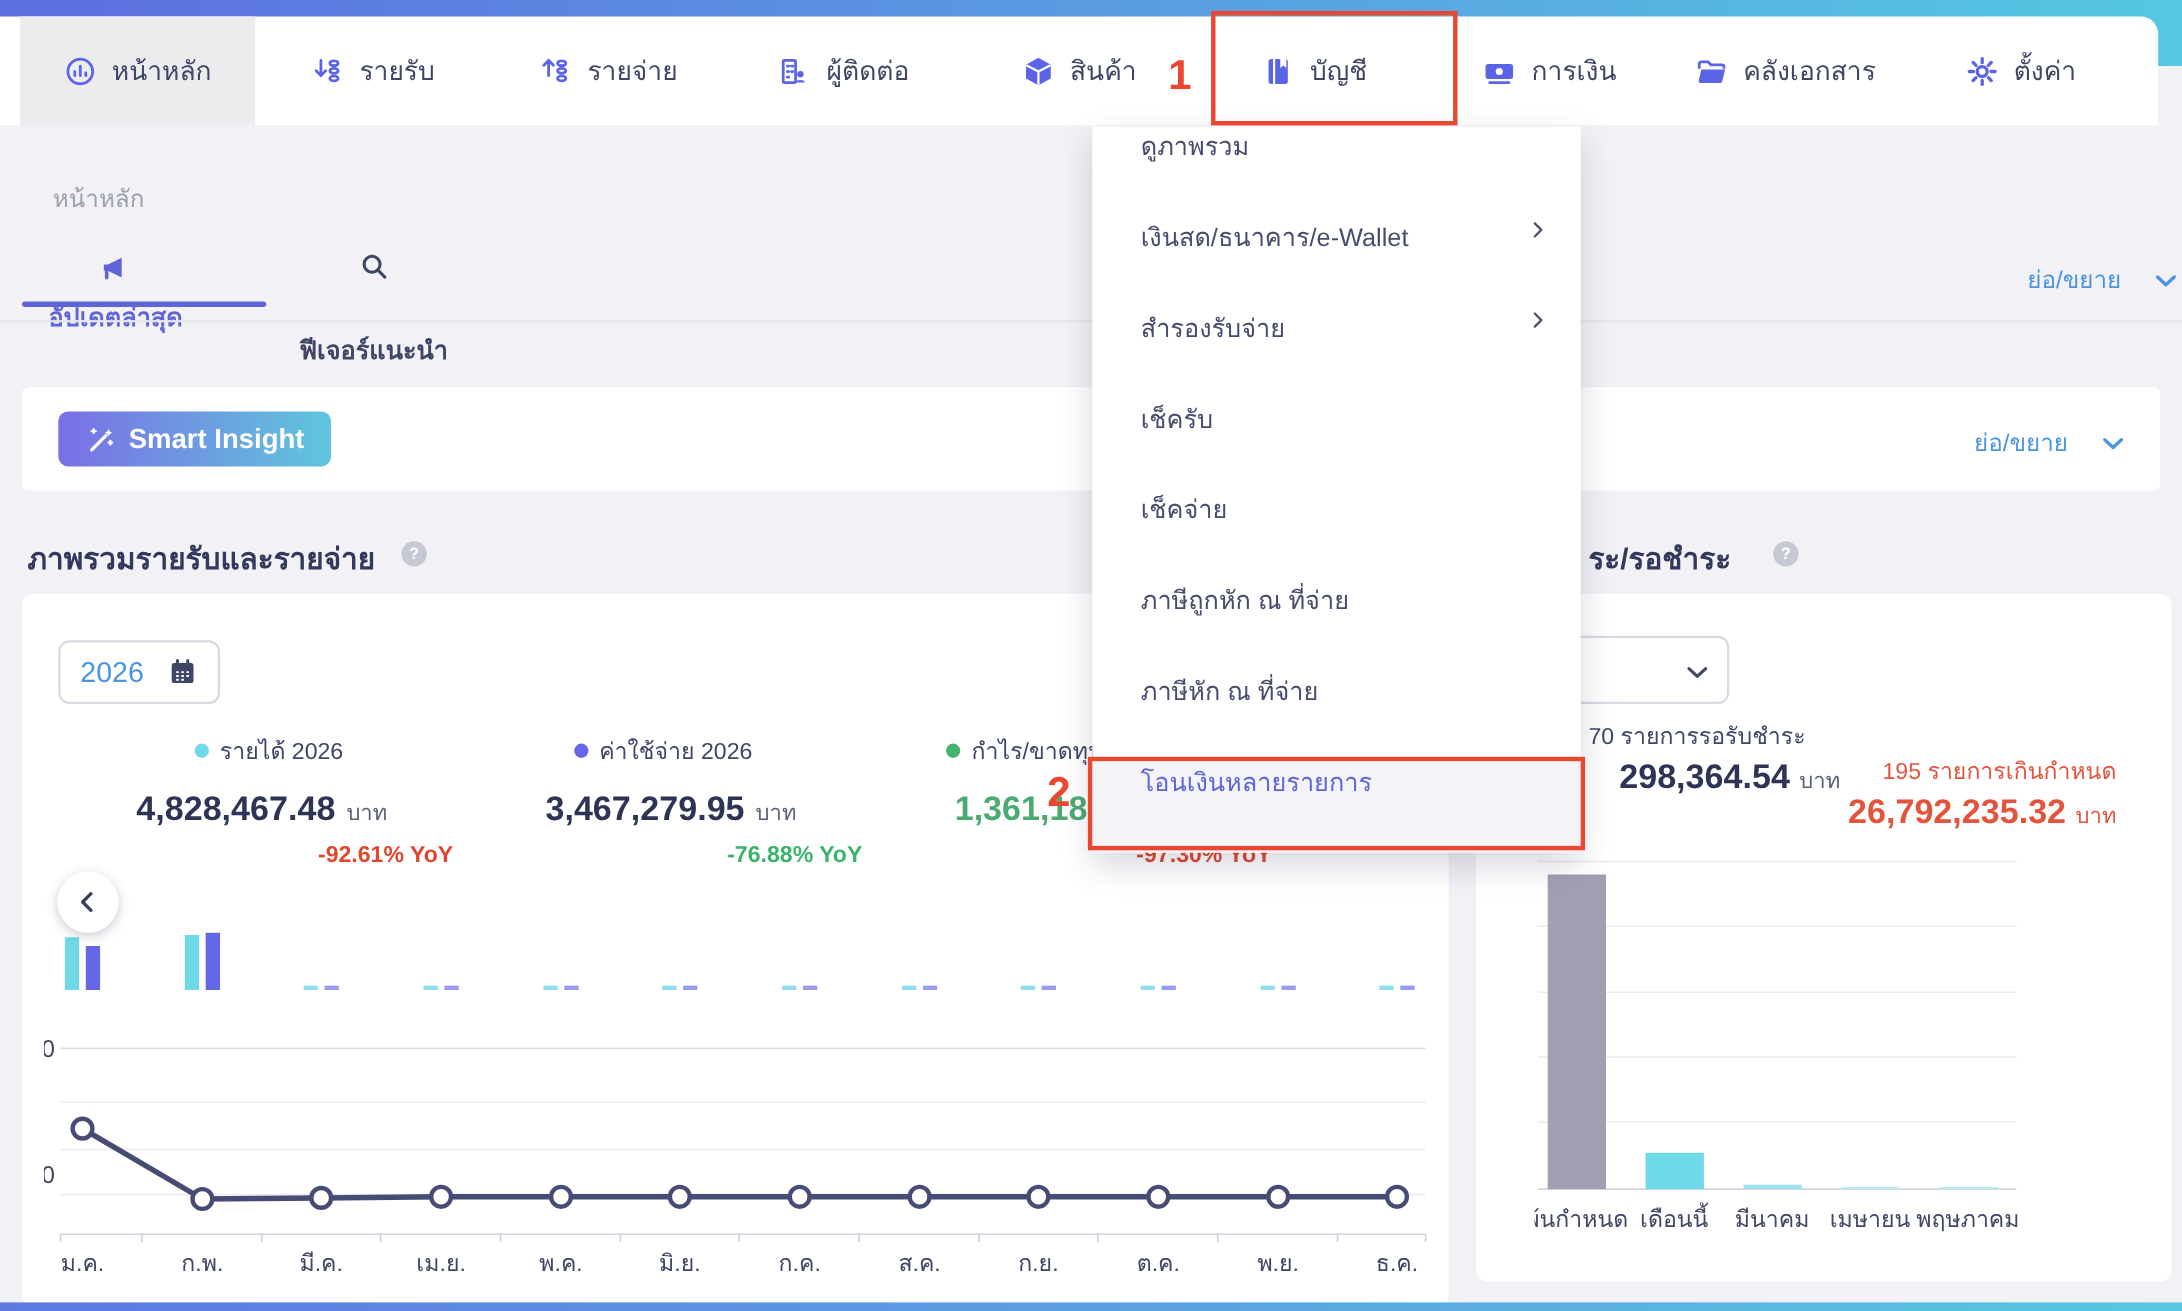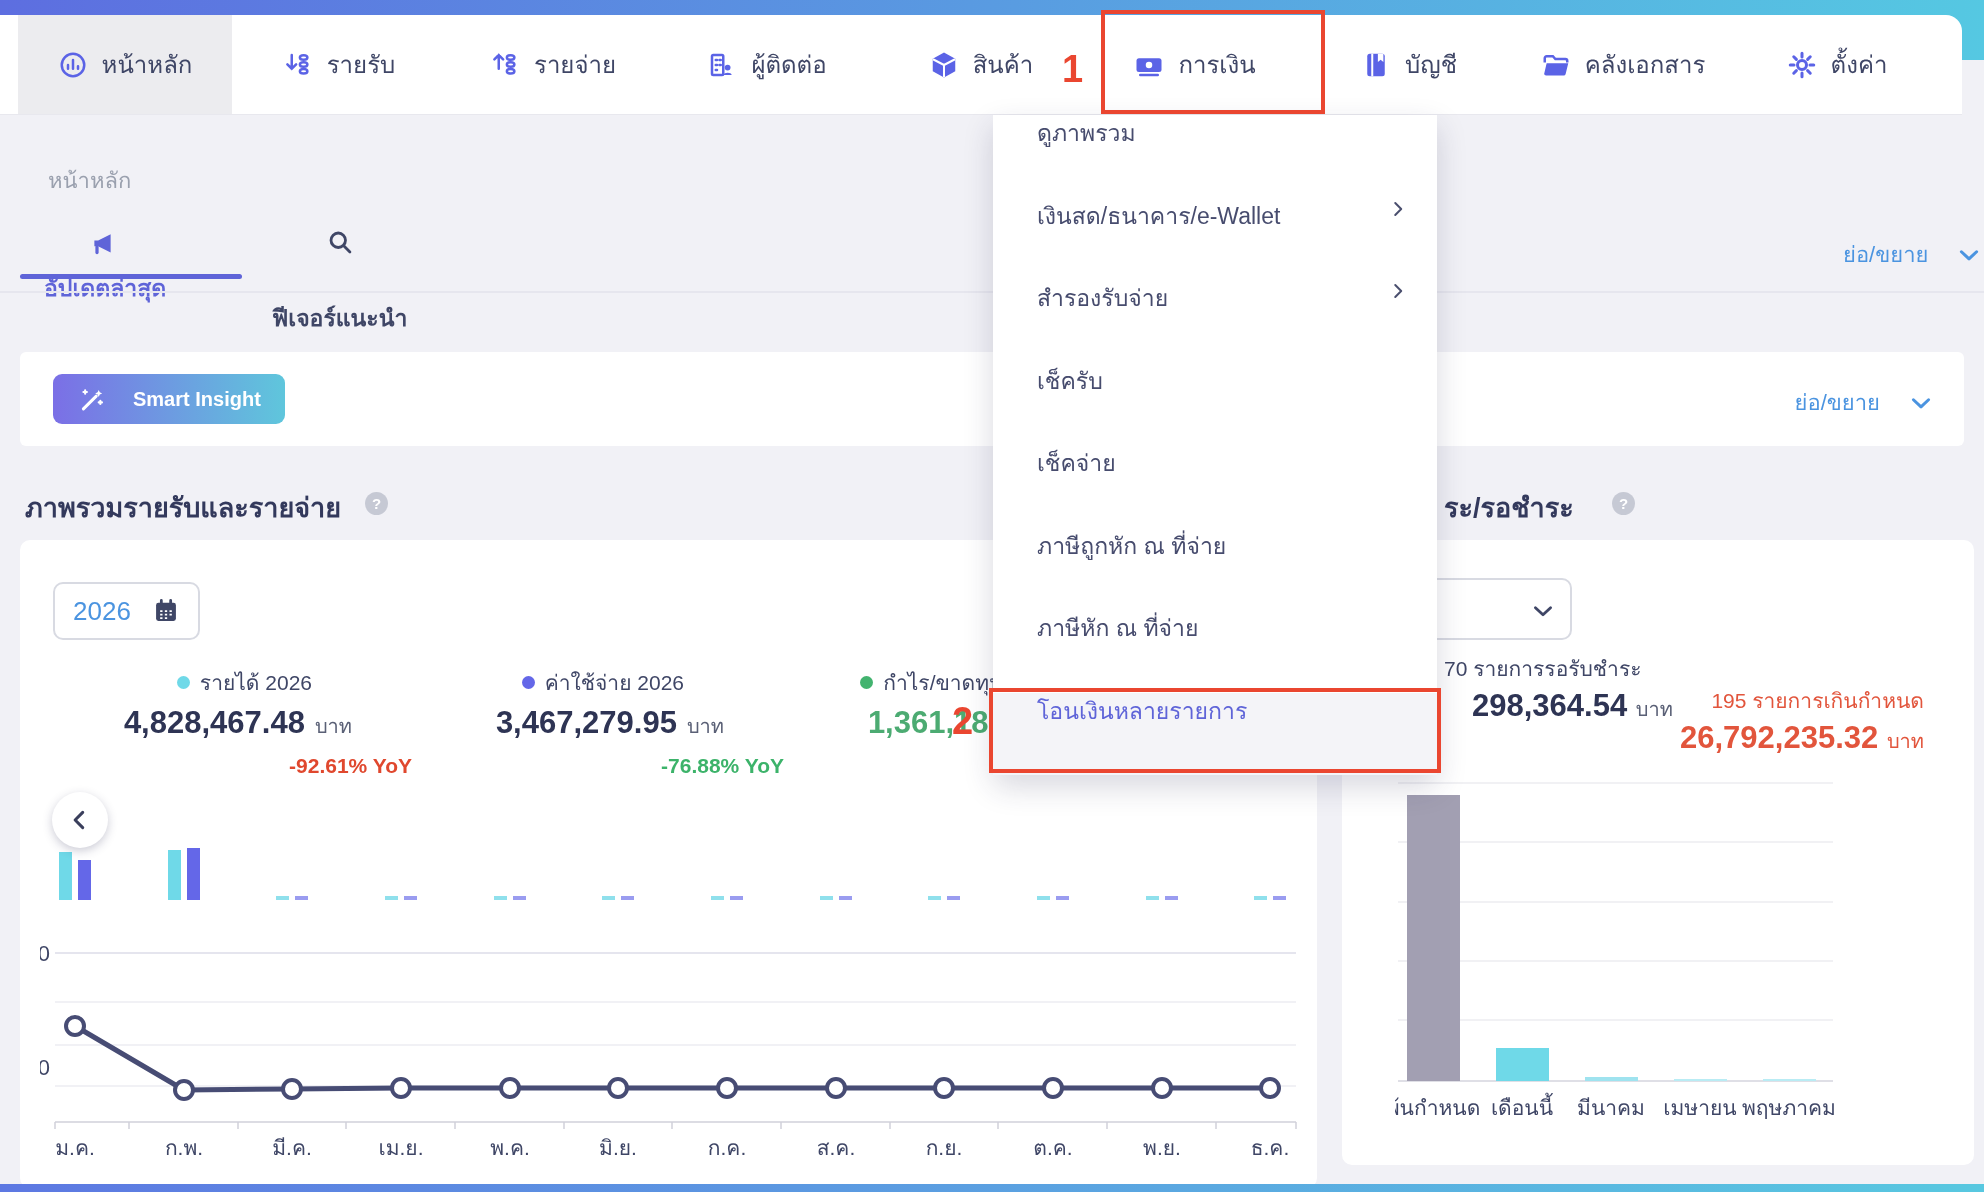--- a/index.html
+++ b/index.html
@@ -26,22 +26,22 @@
   .tab1{left:44px;top:228px;color:#5f64d8;}
   .tab2{left:272px;top:228px;color:#3f4666;gap:44px;}
   .tab-underline{left:20px;top:274px;width:222px;height:5px;background:#5f64d8;border-radius:3px;}
   .tabrow-border{left:0;top:291px;width:1984px;height:2px;background:#e6e6ee;}
   .bluelink{display:flex;align-items:center;gap:28px;color:#4b94e0;font-size:22px;cursor:pointer;}
   .collapse1{left:1843px;top:237px;}
 
   
   .insight-card{left:20px;top:352px;width:1944px;height:94px;background:#fff;border-radius:6px;}
   .insight-btn{position:absolute;left:33px;top:22px;height:50px;padding:0 24px;border-radius:9px;
-      background:linear-gradient(90deg,#7b6fe6,#5fc6dc);display:flex;align-items:center;gap:28px;
-      color:#fff;font-size:20px;font-weight:bold;cursor:pointer;}
+      background:linear-gradient(90deg,#7b6fe6,#5fc6dc);display:flex;align-items:center;gap:12px;
+      color:#fff;font-size:25px;font-weight:bold;cursor:pointer;}
   .insight-updated{position:absolute;left:1424px;top:33px;font-size:22px;color:#8a90a0;white-space:nowrap;}
   .insight-collapse{position:absolute;right:30px;top:33px;}
 
   
   .sec-title{font-size:27px;font-weight:bold;color:#33395c;white-space:nowrap;}
   .lt{left:25px;top:486px;}
   .rt{left:1444px;top:486px;}
   .help{width:23px;height:23px;border-radius:50%;background:#c6c9d4;color:#fff;font-size:15px;
         font-weight:bold;display:flex;align-items:center;justify-content:center;cursor:pointer;}
 
@@ -54,21 +54,21 @@
       border-radius:10px;box-sizing:border-box;display:flex;align-items:center;justify-content:space-between;
       padding:0 18px;background:#fff;cursor:pointer;}
   .year-label{color:#4b94e0;font-size:26px;}
 
   .stats-row{position:absolute;left:20px;top:126px;display:flex;}
   .stat{width:372px;}
   .stat-label{display:flex;justify-content:flex-end;align-items:center;gap:10px;
       padding-right:100px;font-size:21px;color:#3f4666;}
   .dot{width:13px;height:13px;border-radius:50%;flex:none;}
   .stat-value-row{display:flex;justify-content:flex-end;align-items:baseline;gap:10px;
-      padding-right:60px;margin-top:6px;}
+      padding-right:60px;margin-top:18px;}
   .stat-value{font-size:31px;font-weight:bold;color:#2e3454;}
   .stat-unit{font-size:20px;color:#5a6076;}
   .stat-yoy{text-align:right;font-size:21px;font-weight:bold;margin-top:12px;}
   .red{color:#e0482e;} .green{color:#3cb36a;} .greenval{color:#4cab72;}
   .series-tab{margin-left:36px;width:130px;cursor:pointer;}
   .series-bar{width:122px;height:7px;background:#7edce8;border-radius:4px;}
   .series-label{text-align:center;color:#4b94e0;font-size:22px;margin-top:14px;}
 
   .chev-btn{position:absolute;left:32px;top:252px;width:56px;height:56px;border-radius:50%;background:#fff;
       box-shadow:0 3px 10px rgba(50,50,90,.25);display:flex;align-items:center;justify-content:center;cursor:pointer;}
@@ -144,33 +144,33 @@
     </div>
     <div class="nav-item">
       <svg class="nicon" viewBox="0 0 24 24">
         <path d="M12 2l9 5v10l-9 5-9-5V7z" fill="#5b63e6"></path>
         <path d="M3.2 7.4L12 12l8.8-4.6M12 12v9.6" stroke="#ffffff" stroke-width="1.6" fill="none"></path>
       </svg>
       <span>สินค้า</span>
     </div>
     <div class="nav-item">
       <svg class="nicon" viewBox="0 0 24 24">
+        <rect x="5" y="3" width="14" height="18" rx="2" fill="#5b63e6"></rect>
+        <path d="M9 3v18" stroke="#ffffff" stroke-width="1.6"></path>
+        <path d="M13.5 3v6.5l2.2-1.8L17.9 9.5V3z" fill="#ffffff"></path>
+      </svg>
+      <span>บัญชี</span>
+    </div>
+    <div class="nav-item">
+      <svg class="nicon" viewBox="0 0 24 24">
         <rect x="2" y="6.5" width="20" height="11" rx="2" fill="#5b63e6"></rect>
         <circle cx="12" cy="12" r="2.6" fill="#ffffff"></circle>
         <path d="M5 20h14" stroke="#5b63e6" stroke-width="2" stroke-linecap="round" fill="none"></path>
       </svg>
       <span>การเงิน</span>
-    </div>
-    <div class="nav-item">
-      <svg class="nicon" viewBox="0 0 24 24">
-        <rect x="5" y="3" width="14" height="18" rx="2" fill="#5b63e6"></rect>
-        <path d="M9 3v18" stroke="#ffffff" stroke-width="1.6"></path>
-        <path d="M13.5 3v6.5l2.2-1.8L17.9 9.5V3z" fill="#ffffff"></path>
-      </svg>
-      <span>บัญชี</span>
     </div>
     <div class="nav-item">
       <svg class="nicon" viewBox="0 0 24 24">
         <path d="M3 10V6.5A1.5 1.5 0 014.5 5h5l2 2.2h8A1.5 1.5 0 0121 8.7V10" fill="none" stroke="#5b63e6" stroke-width="2"></path>
         <path d="M2.5 19.2l2-8.7h17.3l-2.1 8.7a1.6 1.6 0 01-1.6 1.2H4a1.6 1.6 0 01-1.5-1.2z" fill="#5b63e6"></path>
       </svg>
       <span>คลังเอกสาร</span>
     </div>
     <div class="nav-item">
       <svg class="nicon" viewBox="0 0 24 24" fill="none" stroke="#5b63e6" stroke-width="2.4" stroke-linecap="round">

